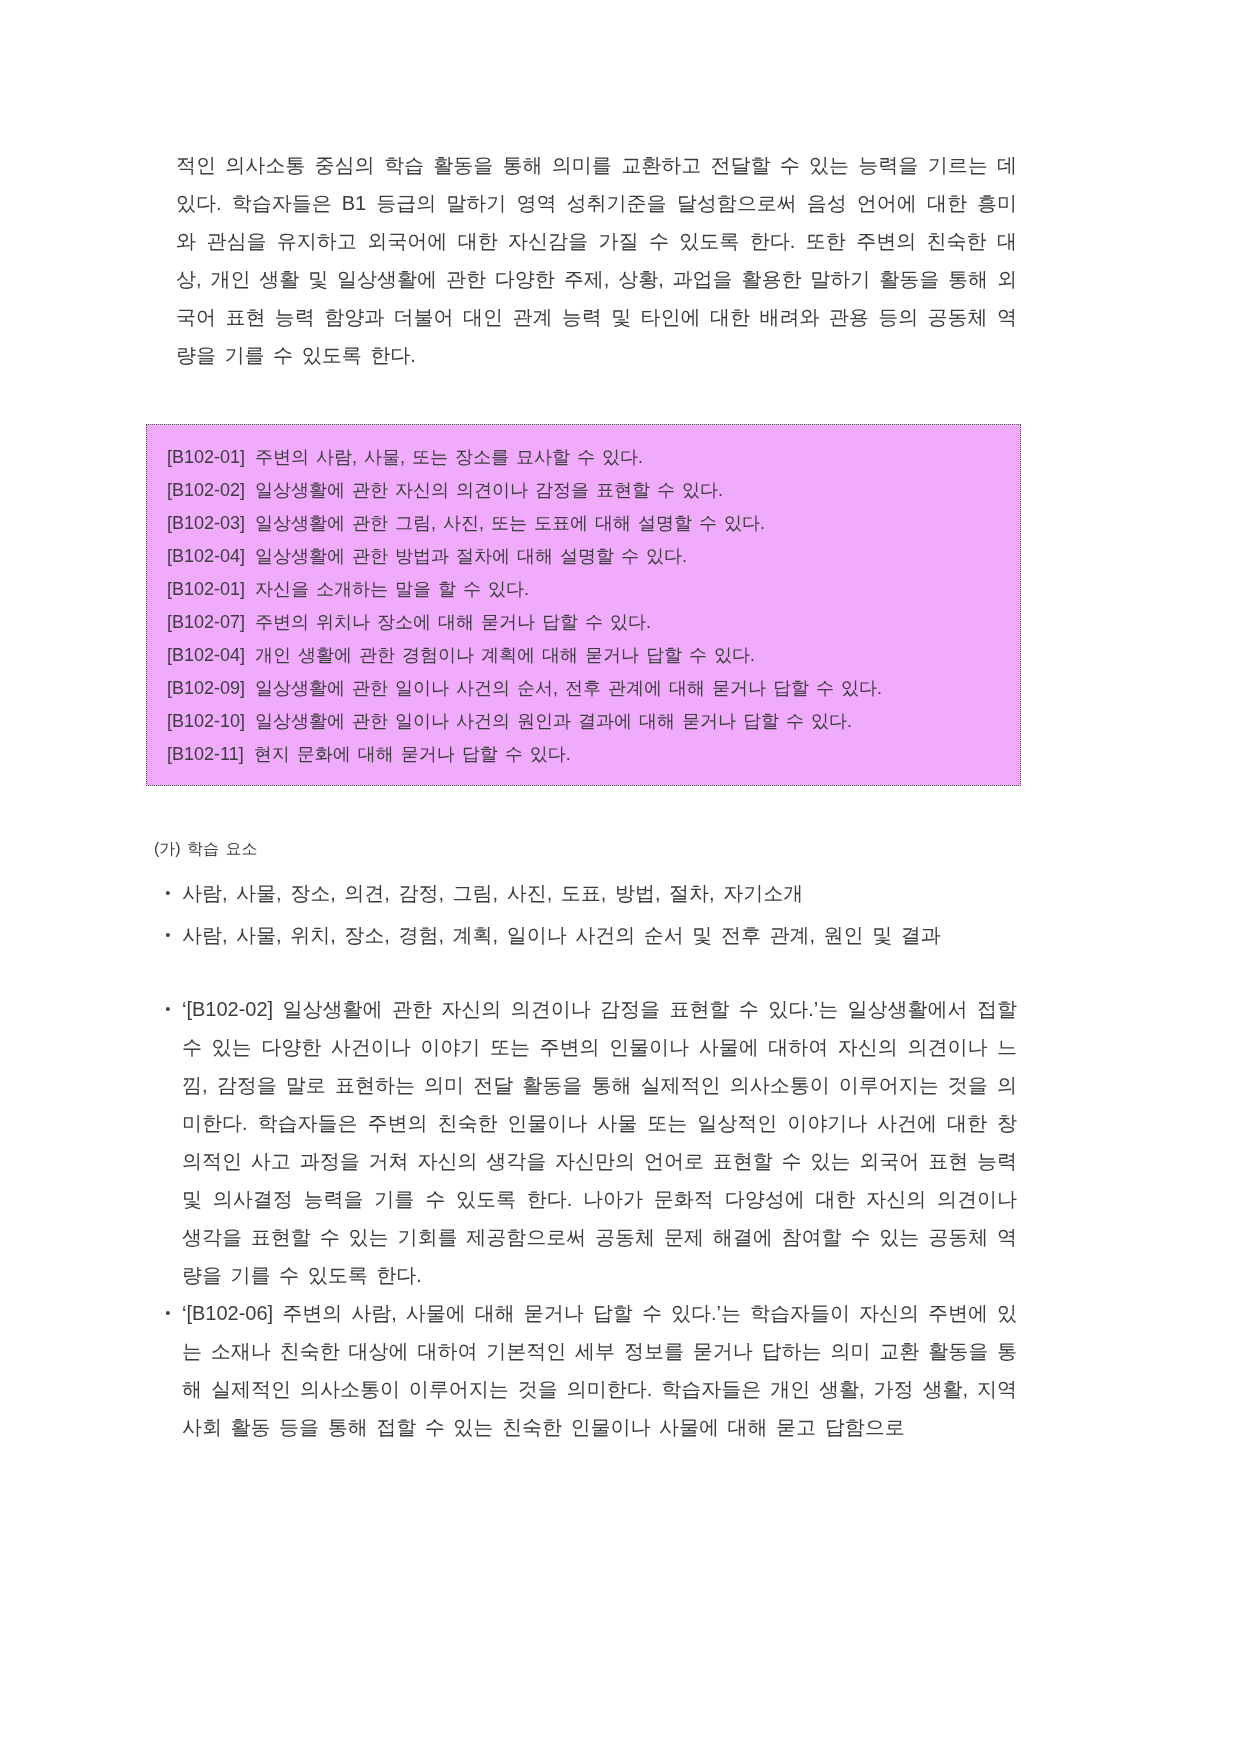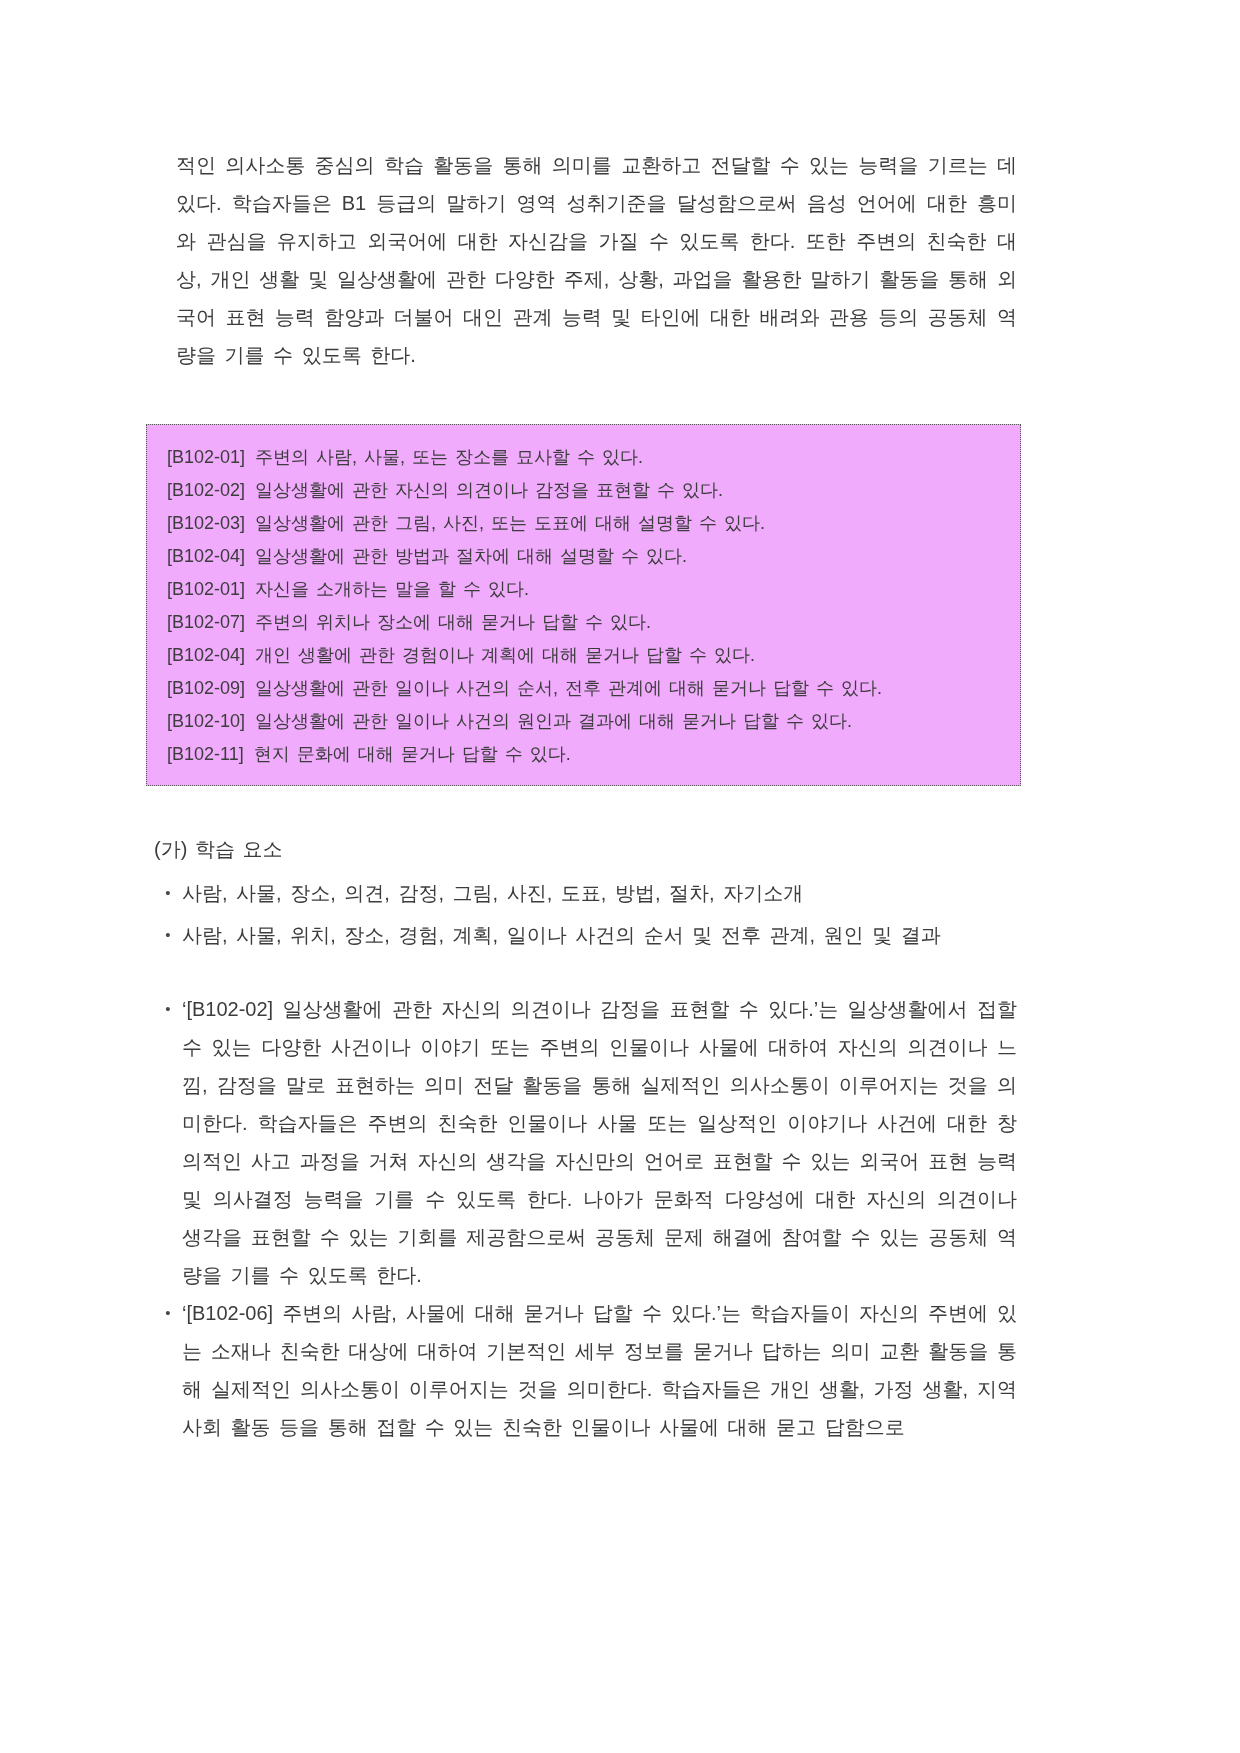--- a/index.html
+++ b/index.html
@@ -48,21 +48,21 @@
   }
   .std-code {
     display: inline-block;
     margin-right: 10px;
   }
   
   .section-ga { margin-top: 44px; }
   .section-na { margin-top: 36px; }
   .section-heading {
     margin: 0 0 0 8px;
-    font-size: 20px;
+    font-size: 16px;
     line-height: 38px;
     font-weight: normal;
     word-spacing: 2px;
   }
   ul.bullet-list {
     list-style: none;
     margin: 6px 0 0 0;
     padding: 0;
   }
   ul.bullet-list > li {

